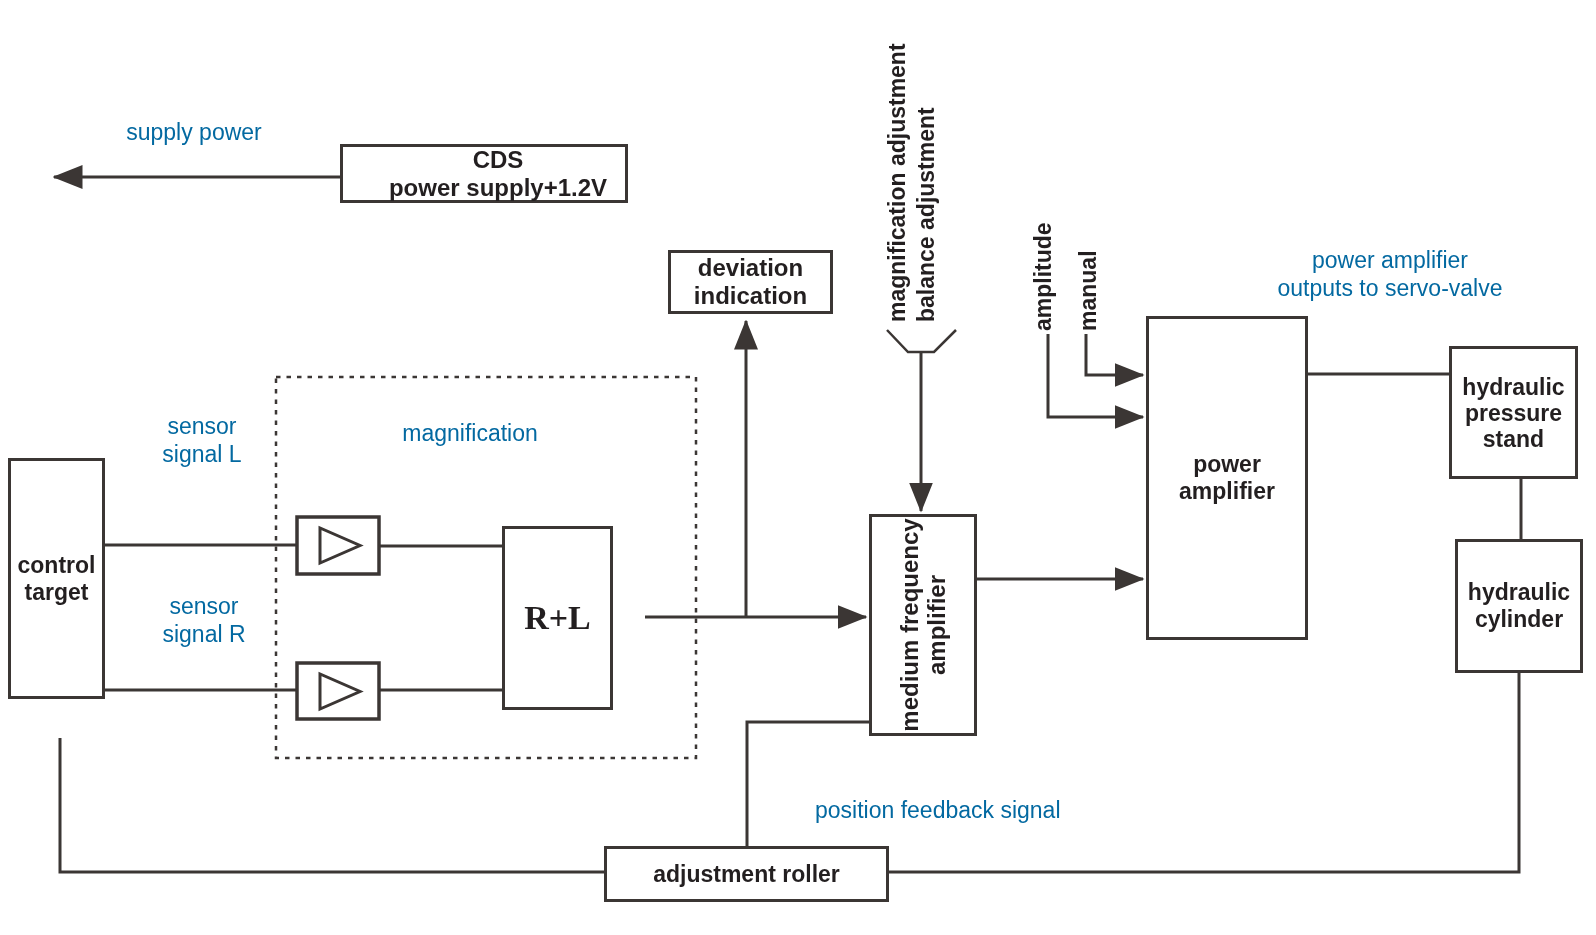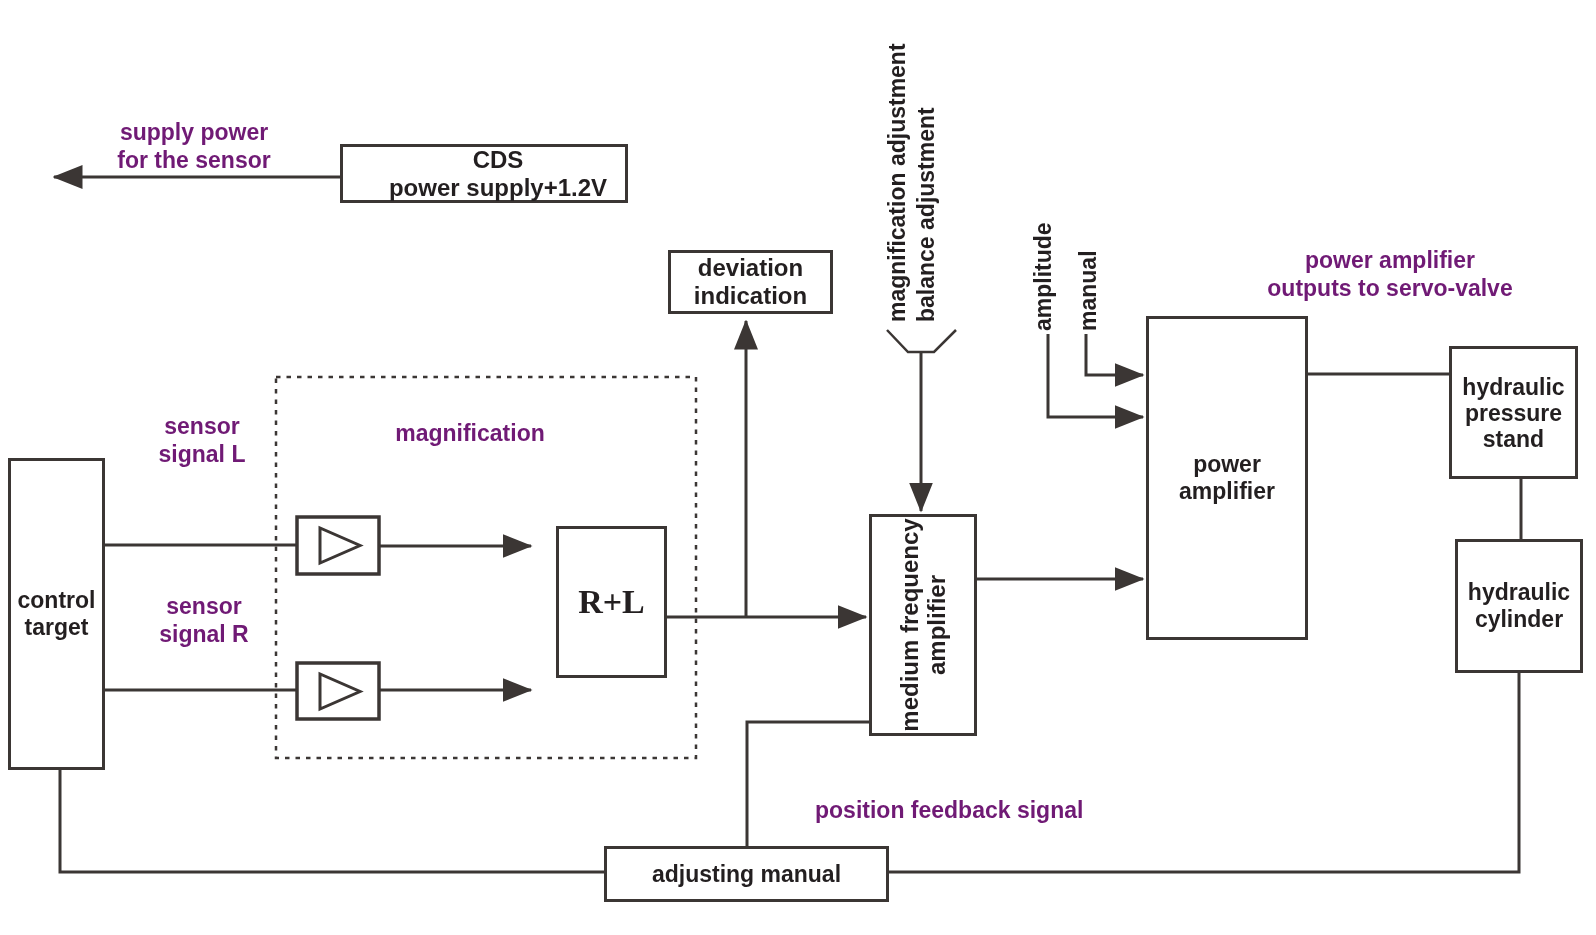--- a/index.html
+++ b/index.html
@@ -11,22 +11,22 @@
   }
   #wires { position:absolute; left:0; top:0; width:1596px; height:935px; }
   .box {
     position:absolute; box-sizing:border-box; background:#ffffff;
     border:3px solid #3b3634; display:flex; flex-direction:column;
     justify-content:center; align-items:center; text-align:center;
     font-weight:bold; font-size:24px; line-height:28px; color:#231f20;
   }
   .box span { display:block; }
   .label {
-    position:absolute; font-weight:bold; font-size:23px; line-height:28px;
-    text-align:center; color:#701a75;
+    position:absolute; font-weight:normal; font-size:23px; line-height:28px;
+    text-align:center; color:#0369a1;
   }
   .label span { display:block; }
   .nowrap { white-space:nowrap; }
   .vlabel {
     position:absolute; font-weight:bold; font-size:23px; line-height:26px;
     white-space:nowrap; color:#231f20;
     transform:rotate(-90deg); transform-origin:0 0;
   }
   .rl-text { font-family:"Liberation Serif","DejaVu Serif",serif; font-size:34px; }
   .mfa-inner {
@@ -90,26 +90,26 @@
   <div class="box" style="left:340px; top:144px; width:288px; height:59px;padding-left:28px;">
     <span>CDS</span>
     <span>power supply+1.2V</span>
   </div>
 
   <div class="box" style="left:668px; top:250px; width:165px; height:64px;">
     <span>deviation</span>
     <span>indication</span>
   </div>
 
-  <div class="box" style="left:8px; top:458px; width:97px; height:312px; font-size:23px; line-height:27px;align-items:center;">
+  <div class="box" style="left:8px; top:458px; width:97px; height:241px; font-size:23px; line-height:27px;align-items:center;">
     <span>control</span>
     <span>target</span>
   </div>
 
-  <div class="box" style="left:556px; top:526px; width:111px; height:152px;">
+  <div class="box" style="left:502px; top:526px; width:111px; height:184px;">
     <span class="rl-text">R+L</span>
   </div>
 
   <div class="box" style="left:869px; top:514px; width:108px; height:222px;">
     <div class="mfa-inner">
       <span>medium frequency</span>
       <span>amplifier</span>
     </div>
   </div>
 
@@ -123,26 +123,25 @@
     <span>pressure</span>
     <span>stand</span>
   </div>
 
   <div class="box" style="left:1455px; top:539px; width:128px; height:134px; font-size:23px; line-height:27px;">
     <span>hydraulic</span>
     <span>cylinder</span>
   </div>
 
   <div class="box" style="left:604px; top:846px; width:285px; height:56px; font-size:23px;">
-    <span>adjusting manual</span>
+    <span>adjustment roller</span>
   </div>
 
   <div class="label" style="left:84px; top:118px; width:220px;">
     <span>supply power</span>
-    <span>for the sensor</span>
   </div>
 
   <div class="label" style="left:117px; top:412px; width:170px;">
     <span>sensor</span>
     <span>signal L</span>
   </div>
 
   <div class="label" style="left:119px; top:592px; width:170px;">
     <span>sensor</span>
     <span>signal R</span>

